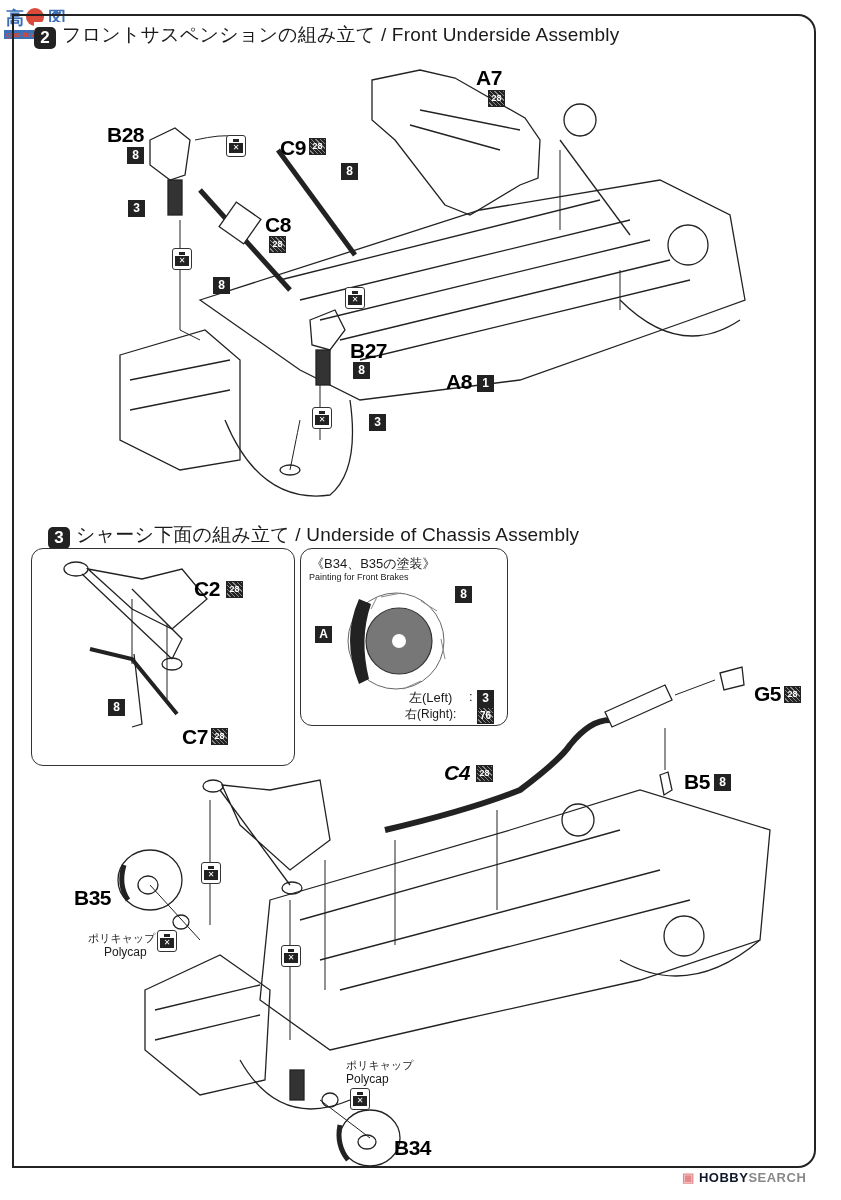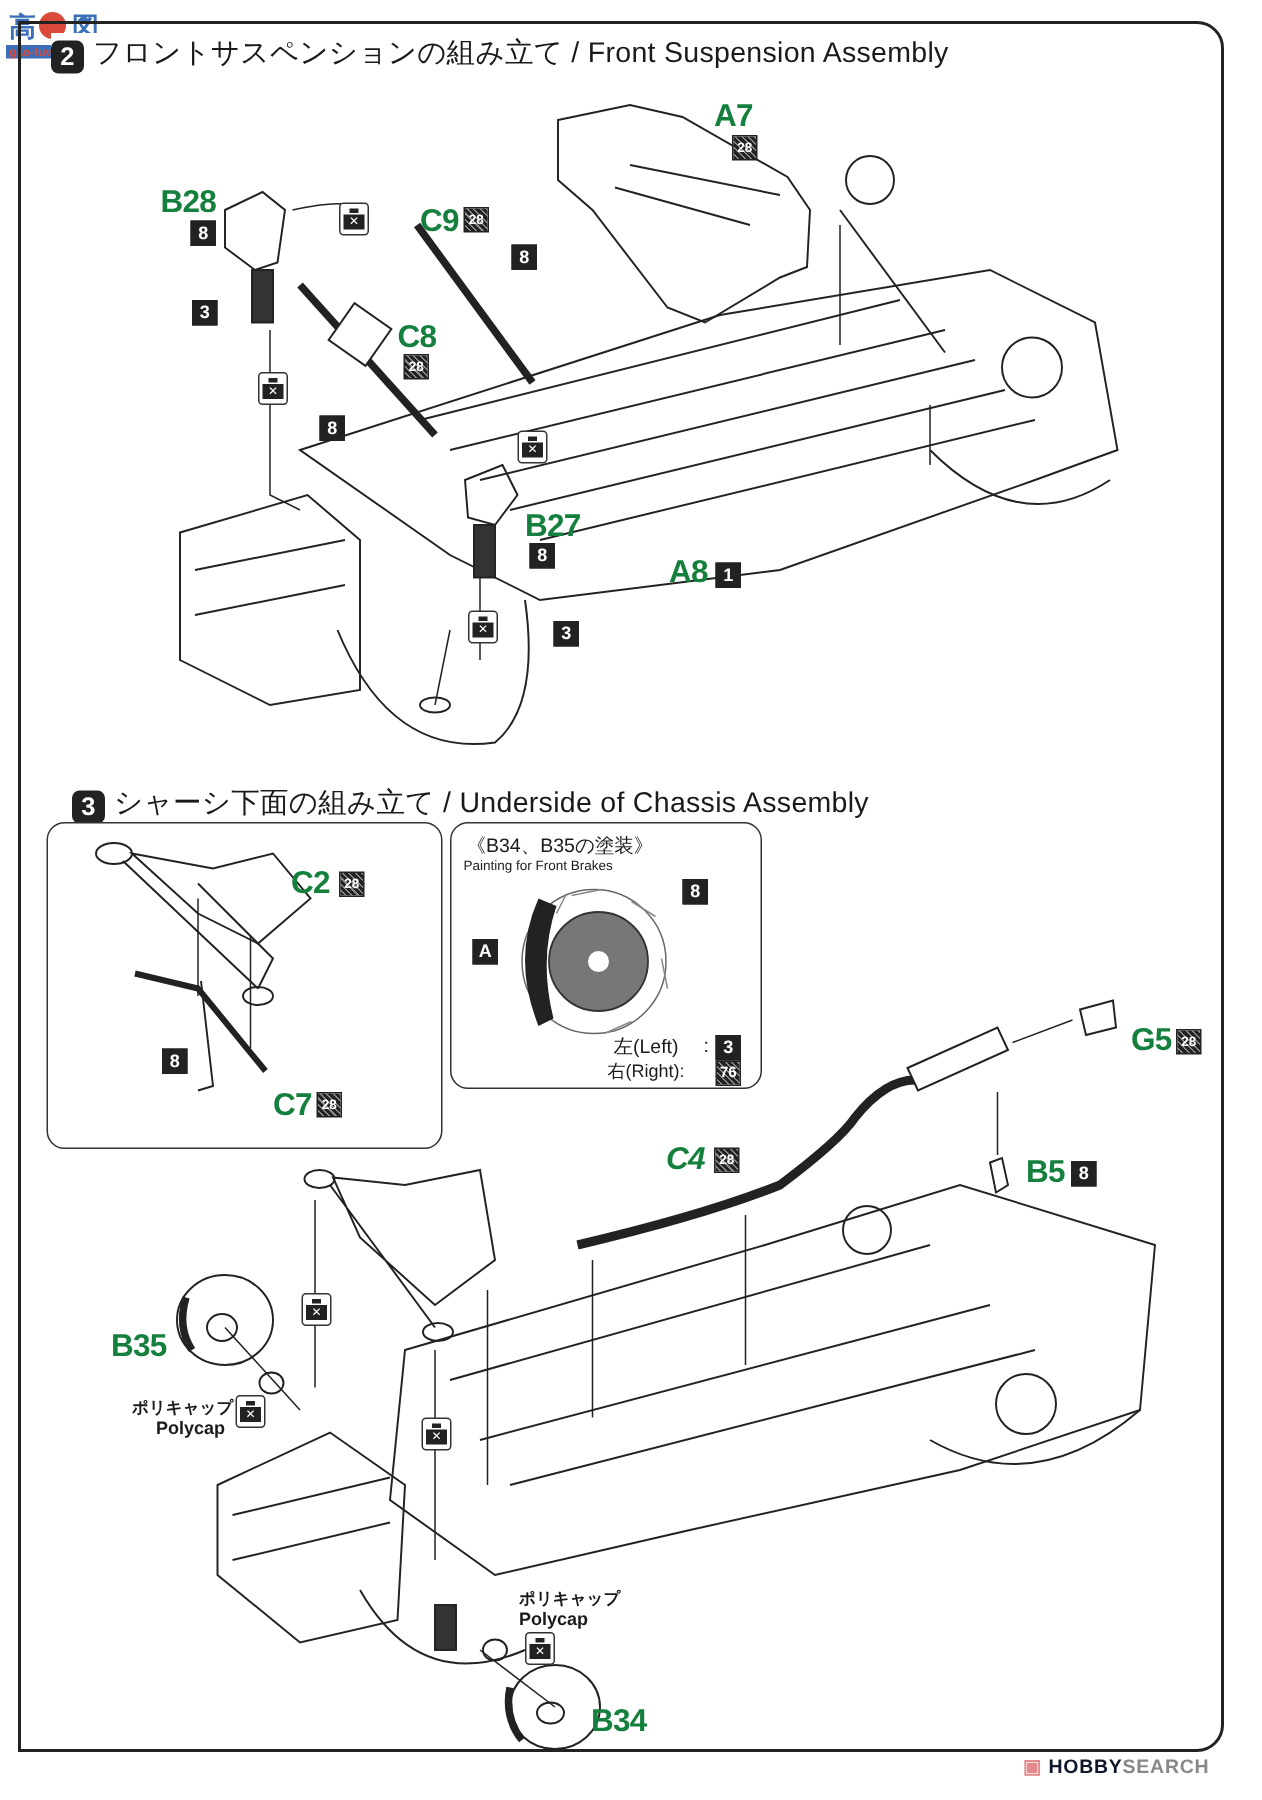--- a/index.html
+++ b/index.html
@@ -1,48 +1,48 @@
 <!DOCTYPE html>
 <html><head>
 <meta charset="utf-8">
 <style>
   html,body{margin:0;padding:0;background:#fff;}
   body{width:841px;height:1200px;position:relative;overflow:hidden;font-family:"Liberation Sans",sans-serif;color:#1a1a1a;}
   .frame{position:absolute;left:12px;top:14px;width:800px;height:1150px;border:2px solid #222;border-left-width:2px;border-radius:0 18px 18px 0;border-left:2px solid #222;}
   .step-title{position:absolute;font-size:19px;letter-spacing:0.2px;background:#fff;padding-right:6px;}
   .step-num{display:inline-block;width:22px;height:22px;background:#222;color:#fff;border-radius:5px;text-align:center;font-weight:bold;font-size:17px;line-height:22px;margin-right:6px;vertical-align:-2px;}
-  .label{position:absolute;font-weight:bold;font-size:21px;letter-spacing:-0.5px;color:#15803d;}
+  .label{position:absolute;font-weight:bold;font-size:21px;letter-spacing:-0.5px;color:#000000;}
   .color-chip{position:absolute;width:15px;height:15px;background:#222;color:#fff;font-size:12px;font-weight:bold;text-align:center;line-height:15px;border:1px solid #222;}
   .color-chip.outline{background:#fff;color:#222;border:1px solid #222;}
   .color-chip.hatched{background:repeating-linear-gradient(45deg,#222 0 2px,#888 2px 3px);color:#fff;}
   .glue{position:absolute;width:18px;height:20px;border:1.5px solid #333;border-radius:3px;background:#fff;}
   .glue:before{content:"";position:absolute;left:6px;top:3px;width:6px;height:3px;background:#222;}
   .glue:after{content:"✕";position:absolute;left:2px;top:7px;width:14px;height:10px;background:#222;color:#fff;font-size:8px;line-height:10px;text-align:center;}
   .inset{position:absolute;border:1.5px solid #333;border-radius:12px;background:#fff;}
   .small-text{position:absolute;font-size:12px;}
-  .jp-label{position:absolute;font-size:11px;text-align:right;font-weight:bold;}
+  .jp-label{position:absolute;font-size:11px;text-align:right;}
   svg.drawing{position:absolute;left:0;top:0;}
   .watermark-logo{position:absolute;left:4px;top:6px;width:62px;height:38px;}
   .wm-hobby{position:absolute;left:682px;top:1170px;font-size:13px;font-weight:bold;color:#e58a8a;letter-spacing:0.5px;}
   .wm-hobby span{color:#888;}
 </style>
 </head>
 <body>
 
 <div class="watermark-logo">
   <span style="position:absolute;left:2px;top:0;font-size:18px;font-weight:bold;color:#3b6fb8;">高</span>
   <span style="position:absolute;left:22px;top:2px;width:18px;height:18px;border-radius:50%;background:#d94a3a;"></span>
   <span style="position:absolute;left:44px;top:0;font-size:18px;font-weight:bold;color:#3b6fb8;">図</span>
   <span style="position:absolute;left:0;top:24px;font-size:8px;font-weight:bold;color:#d94a3a;background:#3b6fb8;padding:0 2px;">gao-tuwei.com</span>
 </div>
 
 <div class="frame"></div>
 
 <div class="step-title" style="left:34px;top:22px;">
-  <span class="step-num">2</span><span>フロントサスペンションの組み立て / Front Suspension Assembly</span>
+  <span class="step-num">2</span><span>フロントサスペンションの組み立て / Front Underside Assembly</span>
 </div>
 
 <svg class="drawing" width="841" height="520">
   <g fill="none" stroke="#222" stroke-width="1.3">
 
     <path d="M372 80 L420 70 L455 78 L525 118 L540 140 L538 178 L520 185 L470 215 L445 205 L395 140 L372 120 Z"></path>
     <path d="M420 110 L520 130 M410 125 L500 150"></path>
 
     <path d="M200 300 L480 210 L660 180 L730 215 L745 300 L690 320 L520 380 L360 400 L300 370 Z"></path>
     <path d="M280 280 L600 200 M300 300 L630 220 M320 320 L650 240 M340 340 L670 260 M360 360 L690 280"></path>

